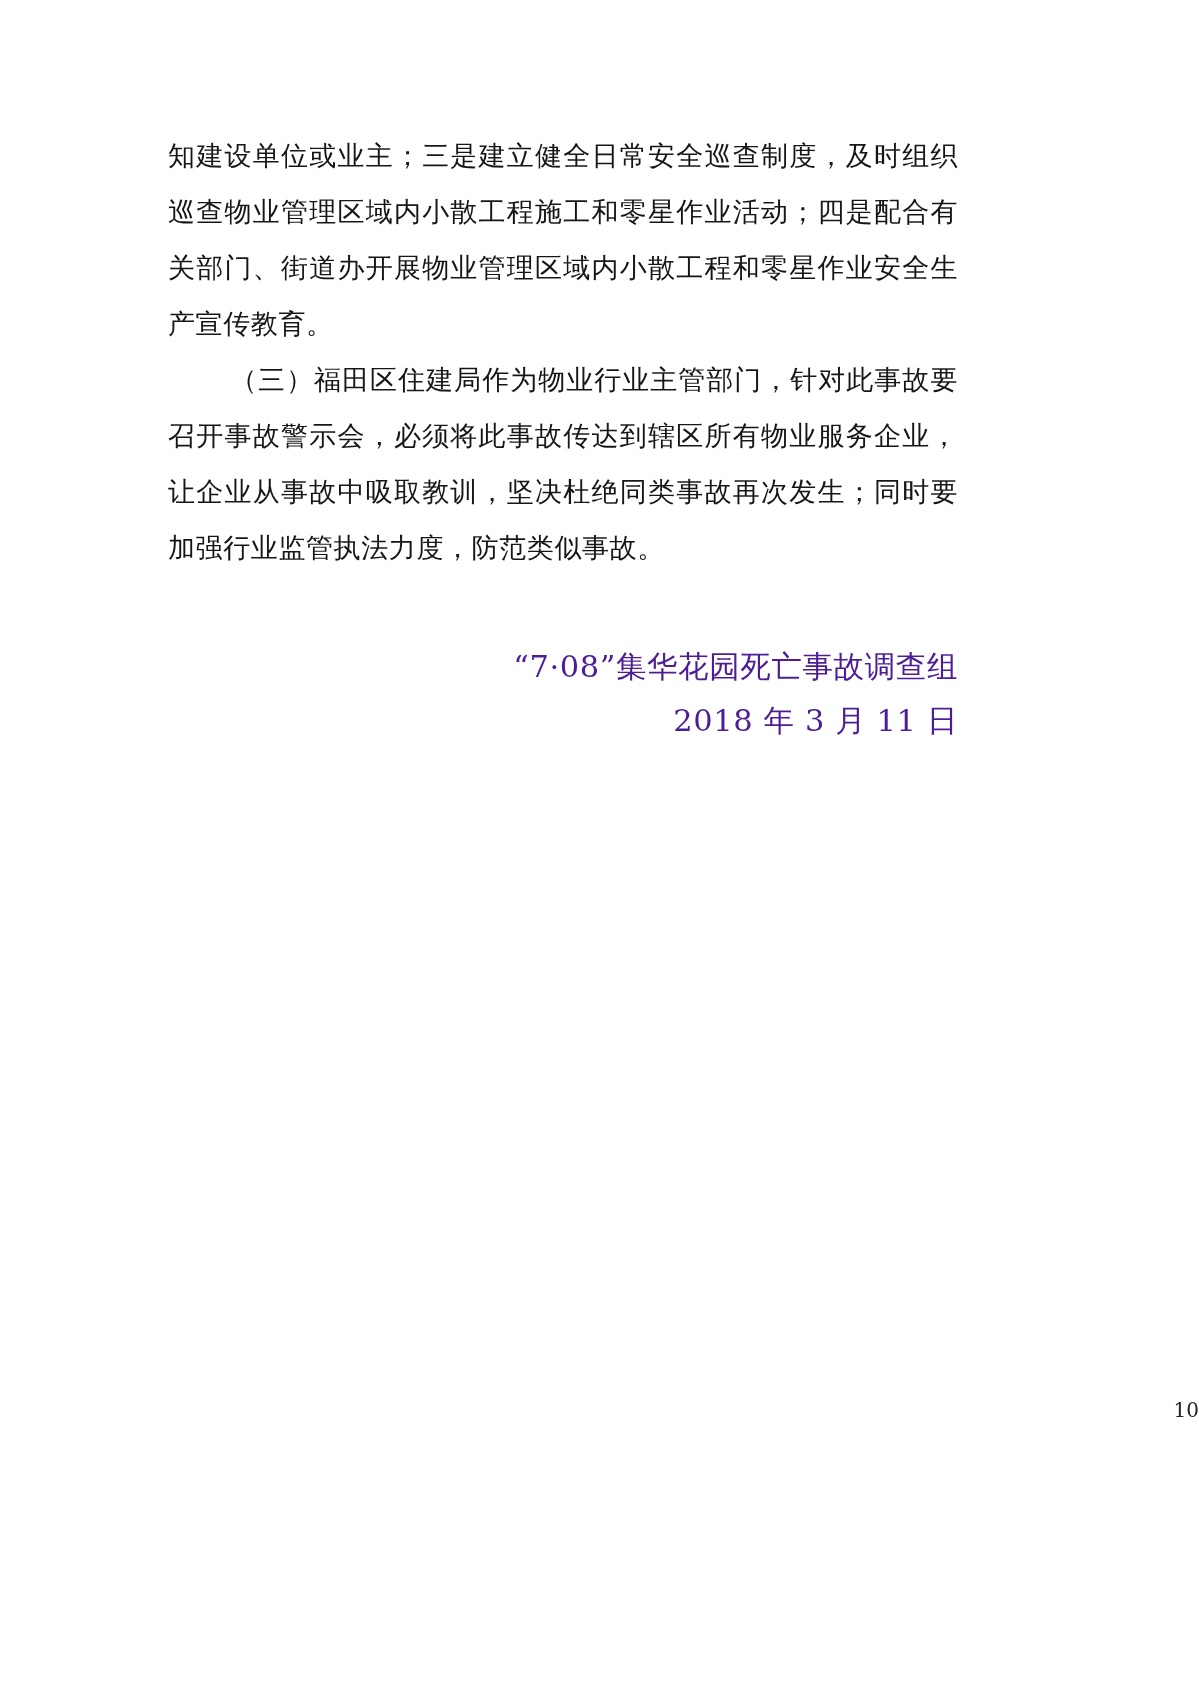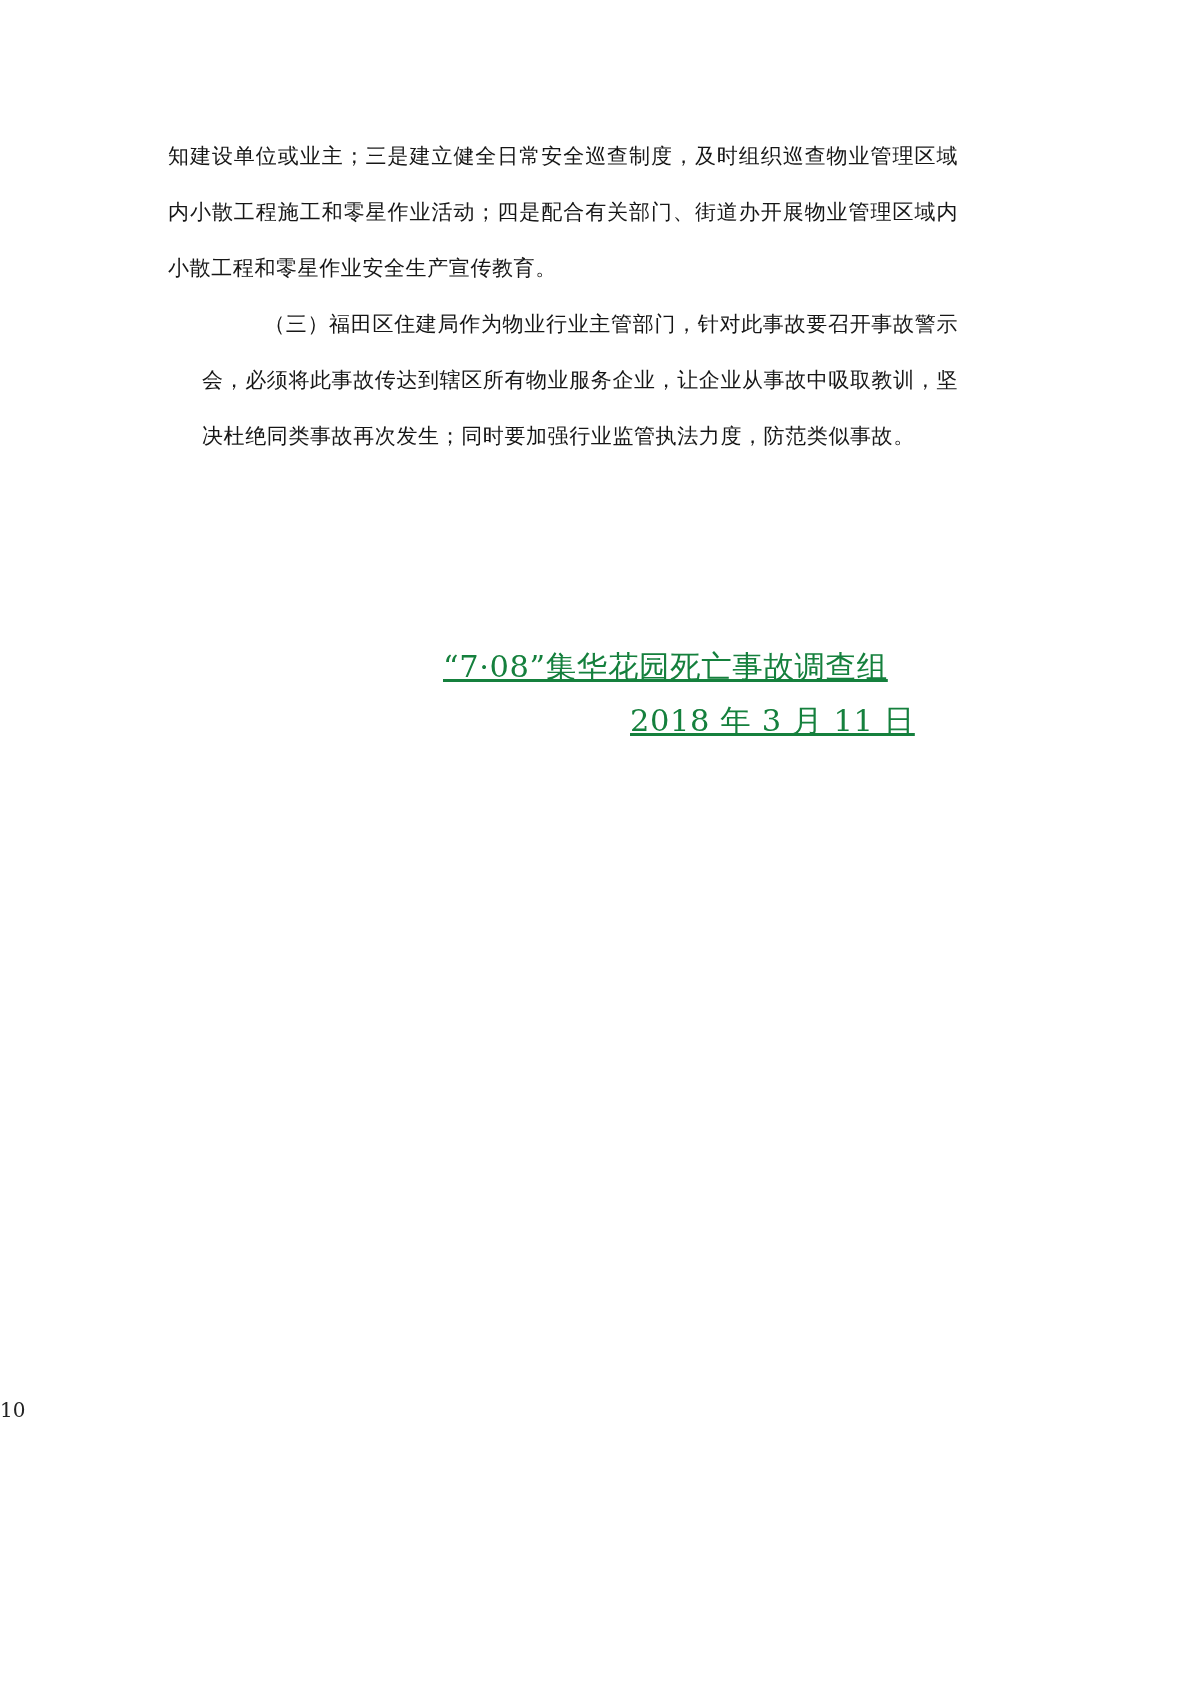--- a/index.html
+++ b/index.html
@@ -20,63 +20,61 @@
     box-sizing: border-box;
     overflow: hidden;
   }
   .body-area {
     position: absolute;
     left: 168px;
     top: 128px;
     width: 790px;
   }
   .para {
-    font-size: 21px;
+    font-size: 27px;
     line-height: 56px;
     letter-spacing: 0.6px;
     text-align: justify;
     text-justify: inter-ideograph;
     margin: 0;
     color: #161616;
     font-family: "DejaVu Serif", "Liberation Serif", serif;
   }
   .para + .para {
     margin-top: 0px;
-    margin-left: 34px;
   }
   .indent {
     text-indent: 62px;
   }
   .signature-block {
     position: absolute;
     left: 168px;
     top: 640px;
     width: 790px;
   }
   .sig-line {
     font-size: 30.5px;
     line-height: 54px;
     letter-spacing: 0.6px;
-    color: #15803d;
-    text-align: left;
+    color: #4c1d95;
+    text-align: right;
     margin: 0;
-    text-decoration: underline;
   }
   .sig-line.org {
     padding-left: 275px;
   }
   .sig-line.date {
     padding-left: 462px;
   }
   .page-number {
     position: absolute;
     left: 0;
     right: 0;
     top: 1398px;
-    text-align: left;
+    text-align: right;
     font-size: 20px;
     color: #222222;
     font-family: "DejaVu Serif", "Liberation Serif", serif;
   }
 </style>
 </head>
 <body>
 
 <div class="page">
 

